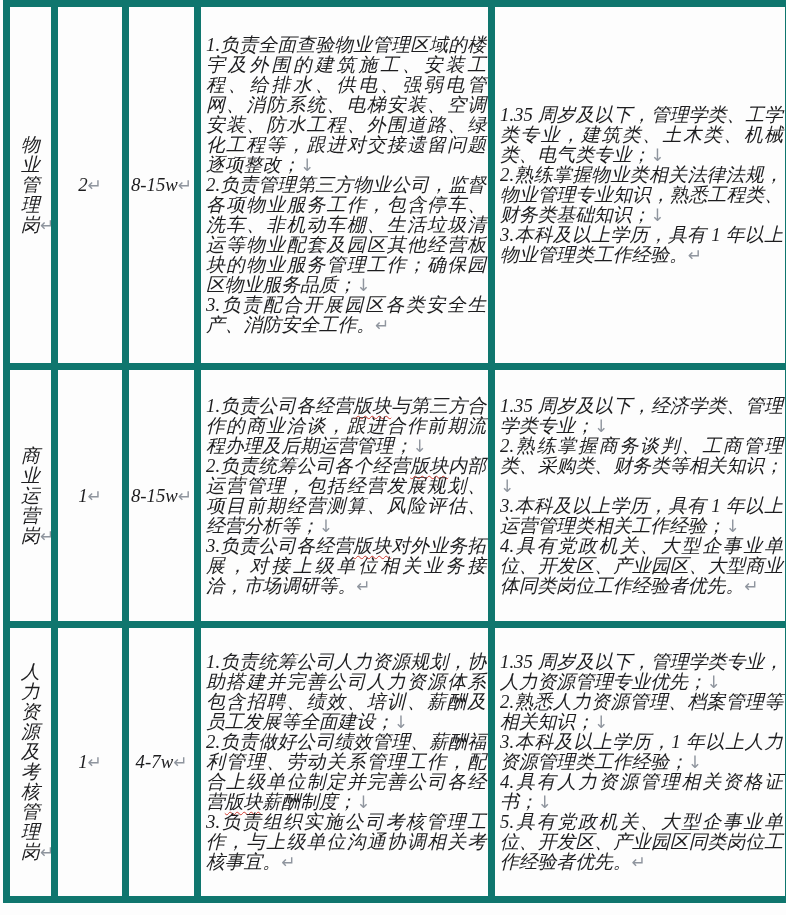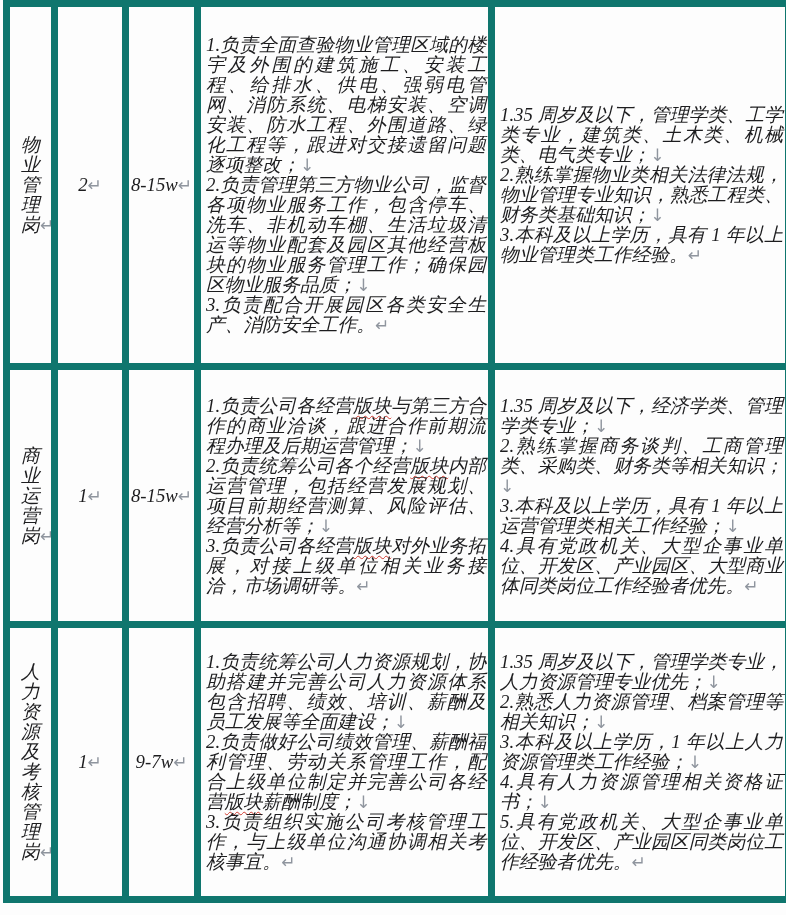--- a/index.html
+++ b/index.html
@@ -107,21 +107,21 @@
         <td class="body">
           <div class="item">1.35 周岁及以下，经济学类、管理学类专业；<span class="mk">↓</span></div>
           <div class="item">2.熟练掌握商务谈判、工商管理类、采购类、财务类等相关知识；<span class="mk">↓</span></div>
           <div class="item">3.本科及以上学历，具有 1 年以上运营管理类相关工作经验；<span class="mk">↓</span></div>
           <div class="item">4.具有党政机关、大型企事业单位、开发区、产业园区、大型商业体同类岗位工作经验者优先。<span class="mk">↵</span></div>
         </td>
       </tr>
       <tr class="r2">
         <td class="pos"><span>人<br>力<br>资<br>源<br>及<br>考<br>核<br>管<br>理<br>岗</span><span class="mk mk0">↵</span></td>
         <td class="num"><span>1</span><span class="mk">↵</span></td>
-        <td class="sal"><span>9-7w</span><span class="mk">↵</span></td>
+        <td class="sal"><span>4-7w</span><span class="mk">↵</span></td>
         <td class="body">
           <div class="item">1.负责统筹公司人力资源规划，协助搭建并完善公司人力资源体系包含招聘、绩效、培训、薪酬及员工发展等全面建设；<span class="mk">↓</span></div>
           <div class="item">2.负责做好公司绩效管理、薪酬福利管理、劳动关系管理工作，配合上级单位制定并完善公司各经营<span class="sp">版块</span>薪酬制度；<span class="mk">↓</span></div>
           <div class="item">3.负责组织实施公司考核管理工作，与上级单位沟通协调相关考核事宜。<span class="mk">↵</span></div>
         </td>
         <td class="body">
           <div class="item">1.35 周岁及以下，管理学类专业，人力资源管理专业优先；<span class="mk">↓</span></div>
           <div class="item">2.熟悉人力资源管理、档案管理等相关知识；<span class="mk">↓</span></div>
           <div class="item">3.本科及以上学历，1 年以上人力资源管理类工作经验；<span class="mk">↓</span></div>
           <div class="item">4.具有人力资源管理相关资格证书；<span class="mk">↓</span></div>

